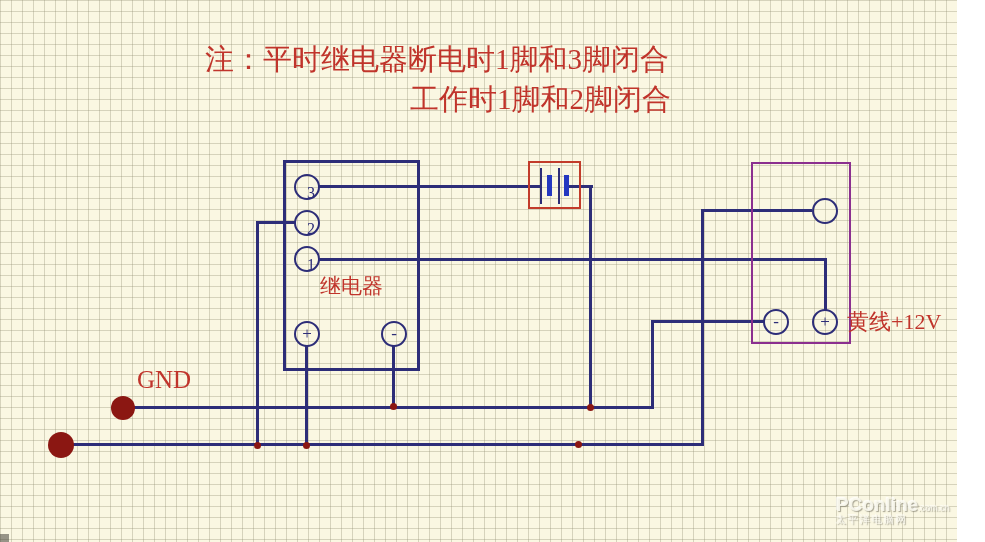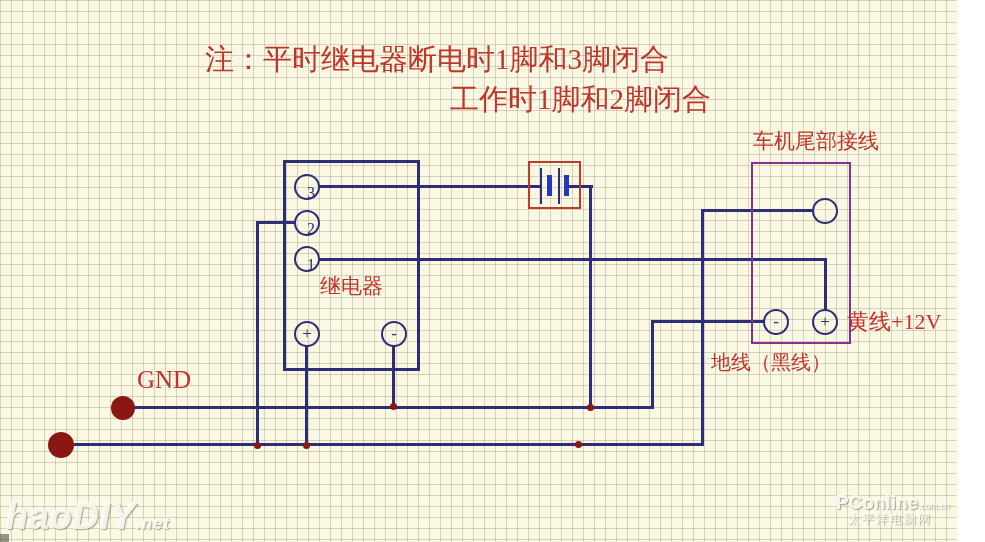--- a/index.html
+++ b/index.html
@@ -33,33 +33,33 @@
   .wm{
     position:absolute;color:rgba(250,248,238,0.92);
     text-shadow:1px 1px 1px rgba(125,122,105,0.65), -1px -1px 1px rgba(255,255,255,0.85);
     font-family:"Liberation Sans","DejaVu Sans",sans-serif;
   }
   .wm-left{left:6px;top:496px;font-weight:bold;font-style:italic;font-size:36px;letter-spacing:1px;}
   .wm-left .suffix{font-size:17px;font-style:italic;}
   .wm-right{left:836px;top:486px;display:flex;align-items:center;gap:7px;}
   .wm-brand{font-weight:bold;font-size:19px;line-height:1;}
   .wm-domain{font-size:9px;font-weight:normal;}
-  .wm-sub{font-size:12px;letter-spacing:2px;line-height:1.2;padding-left:12px;}
+  .wm-sub{font-size:10px;letter-spacing:2px;line-height:1.2;}
   .wm-divider{width:2px;height:26px;background:rgba(245,243,233,0.9);
     box-shadow:1px 1px 1px rgba(125,122,105,0.6);}
   .wm-forum{font-size:18px;font-weight:bold;font-style:italic;}
   .corner-smudge{position:absolute;left:0;top:534px;width:9px;height:8px;background:rgba(70,68,60,0.55);}
 </style>
 </head>
 <body>
 
 <div class="stage">
 
   <div class="txt red" style="left:205px;top:44px;font-size:29px;">注：平时继电器断电时1脚和3脚闭合</div>
-  <div class="txt red" style="left:410px;top:84px;font-size:29px;margin-left:40px;">工作时1脚和2脚闭合</div>
+  <div class="txt red" style="left:410px;top:84px;font-size:29px;">工作时1脚和2脚闭合</div>
 
   <div class="wire" style="left:319px;top:185px;width:221px;height:3px;"></div>
   <div class="wire" style="left:569px;top:185px;width:24px;height:3px;"></div>
   <div class="wire" style="left:123px;top:406px;width:531px;height:3px;"></div>
   <div class="wire" style="left:651px;top:320px;width:113px;height:3px;"></div>
   <div class="wire" style="left:61px;top:443px;width:643px;height:3px;"></div>
   <div class="wire" style="left:701px;top:209px;width:111px;height:3px;"></div>
   <div class="wire" style="left:319px;top:258px;width:508px;height:3px;"></div>
   <div class="wire" style="left:257px;top:221px;width:38px;height:3px;"></div>
 
@@ -89,45 +89,40 @@
   <div class="circle" style="left:381px;top:321px;">
     <span>-</span>
   </div>
 
   <div class="box" style="left:528px;top:161px;width:53px;height:48px;border:2px solid #c23b2a;"></div>
   <div class="bar" style="left:540px;top:168px;width:2px;height:36px;"></div>
   <div class="bar thick" style="left:547px;top:175px;width:5px;height:21px;"></div>
   <div class="bar" style="left:558px;top:168px;width:2px;height:36px;"></div>
   <div class="bar thick" style="left:564px;top:175px;width:5px;height:21px;"></div>
 
-  <div class="txt red" style="left:753px;top:130px;font-size:21px;">车机尾部接线</div>
   <div class="box" style="left:751px;top:162px;width:100px;height:182px;border:2px solid #8b2f8f;"></div>
   <div class="circle" style="left:812px;top:198px;"></div>
   <div class="circle" style="left:763px;top:309px;">
     <span>-</span>
   </div>
   <div class="circle" style="left:812px;top:309px;">
     <span>+</span>
   </div>
   <div class="txt red" style="left:847px;top:310px;font-size:22px;text-align:right;">黄线+12V</div>
-  <div class="txt red" style="left:711px;top:351px;font-size:20px;">地线（黑线）</div>
 
   <div class="txt red" style="left:137px;top:366px;font-size:25px;">GND</div>
   <div class="dot" style="left:111px;top:396px;width:24px;height:24px;"></div>
   <div class="dot" style="left:48px;top:432px;width:26px;height:26px;"></div>
 
   <div class="dot" style="left:254px;top:442px;width:7px;height:7px;"></div>
   <div class="dot" style="left:303px;top:442px;width:7px;height:7px;"></div>
   <div class="dot" style="left:575px;top:441px;width:7px;height:7px;"></div>
   <div class="dot" style="left:390px;top:403px;width:7px;height:7px;"></div>
   <div class="dot" style="left:587px;top:404px;width:7px;height:7px;"></div>
 
-  <div class="wm wm-left">
-    <span>haoDIY</span><span class="suffix">.net</span>
-  </div>
   <div class="wm wm-right">
     <div>
       <div class="wm-brand">
         <span>PConline</span><span class="wm-domain">.com.cn</span>
       </div>
       <div class="wm-sub">太平洋电脑网</div>
     </div>
     <div class="wm-divider"></div>
     <div class="wm-forum">论坛</div>
   </div>

